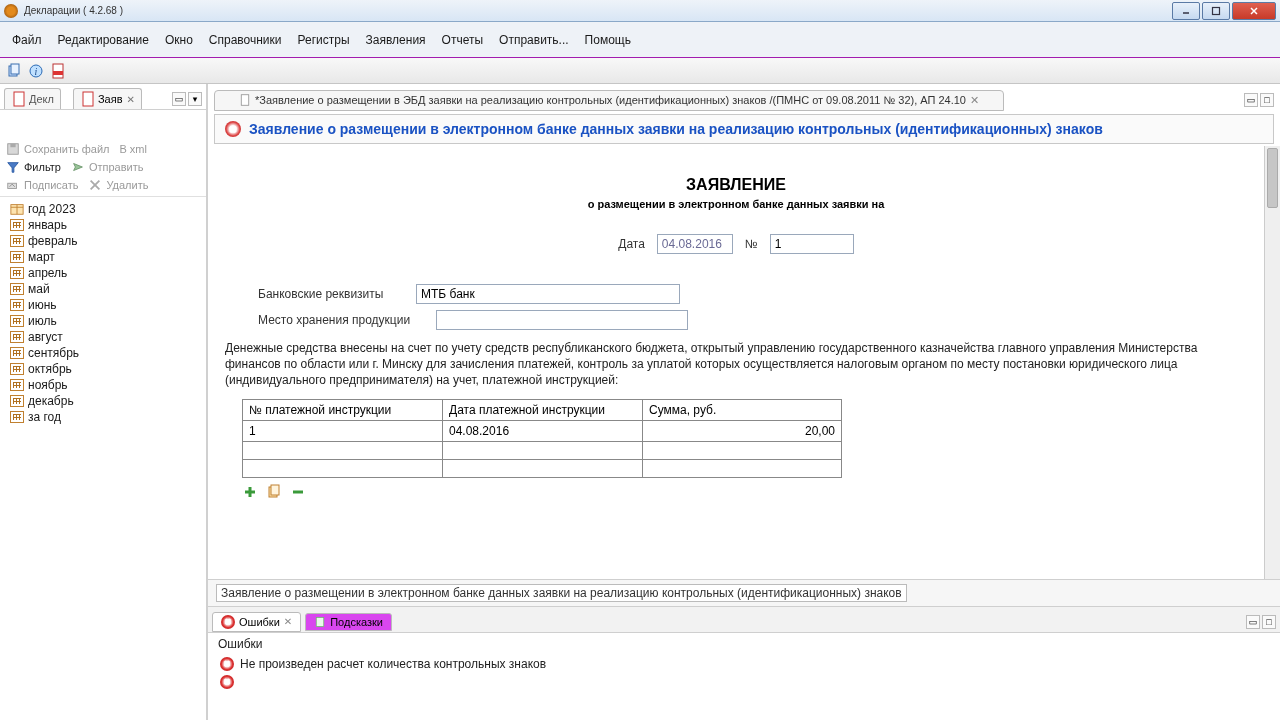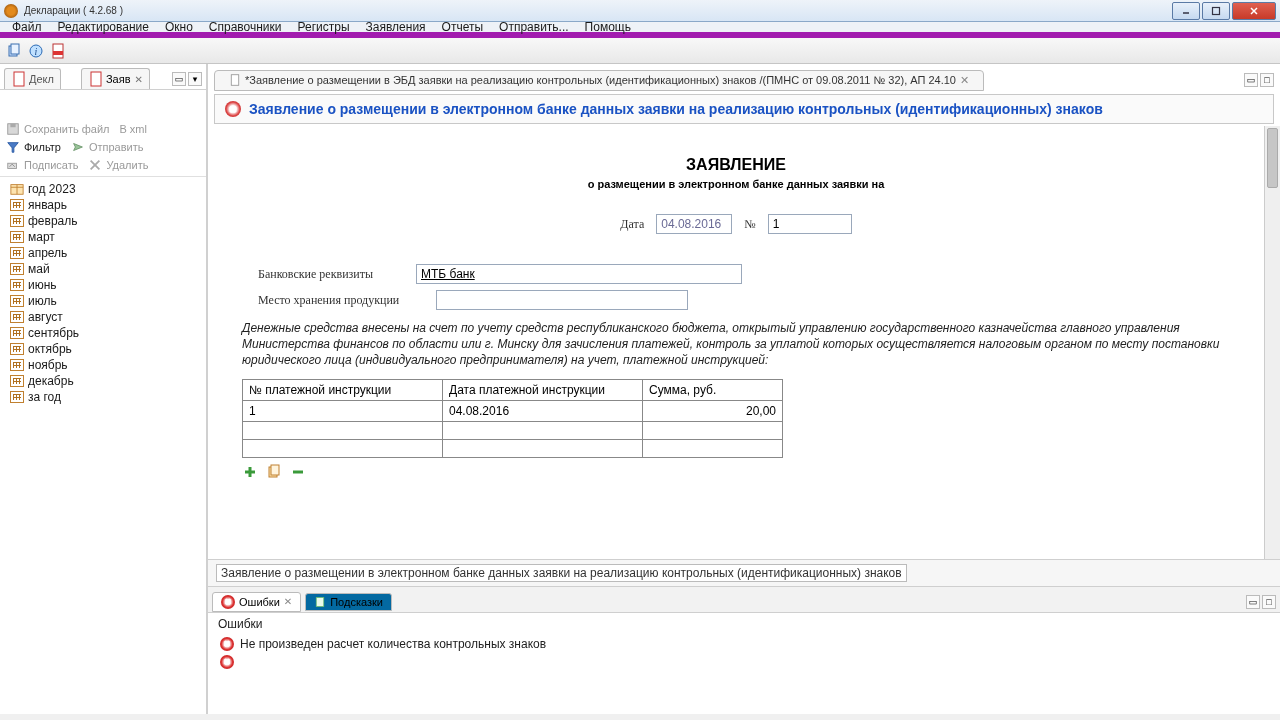--- a/index.html
+++ b/index.html
@@ -8,92 +8,92 @@
 
 .titlebar { height: 22px; background: linear-gradient(#eef3f9,#d8e6f5); display: flex; align-items: center; padding: 0 4px; border-bottom: 1px solid #8aa8c8; }
 .titlebar .ico { width: 14px; height: 14px; background: radial-gradient(circle,#e38a1c 40%,#8a4a0c 90%); border-radius: 50%; margin-right: 6px; }
 .titlebar .title { color: #333; font-size: 10px; flex: 1; }
 .titlebar .win-btns { display: flex; gap: 0; }
 .win-btn { width: 28px; height: 18px; display: flex; align-items: center; justify-content: center; border: 1px solid #5a7aa5; border-radius: 2px; margin-left: 2px; background: linear-gradient(#e8f0fa,#c5d9f0); font-size: 10px; }
 .win-btn.close { background: linear-gradient(#e06050,#c83a28); color: #fff; width: 44px; }
 .win-btn svg { width: 10px; height: 10px; }
 
 
-.menubar { height: 16px; background: #eef2f7; display: flex; align-items: center; padding: 0 4px; border-bottom: 6px solid #a21caf; }
+.menubar { height: 36px; background: #eef2f7; display: flex; align-items: center; padding: 0 4px; border-bottom: 1px solid #a21caf; }
 .menu-item { padding: 2px 8px; color: #1a1a1a; cursor: default; }
 
 
 .toolbar { height: 26px; background: linear-gradient(#f8f8f8,#e8e8e8); display: flex; align-items: center; padding: 0 6px; gap: 6px; border-bottom: 1px solid #c5c5c5; }
 .tb-icon { width: 16px; height: 16px; display: inline-block; }
 
 
 .main { display: flex; height: calc(720px - 22px - 22px - 26px); }
 
 
 .sidebar { width: 208px; background: #fff; border-right: 2px solid #d0d0d0; display: flex; flex-direction: column; }
-.side-tabs { display: flex; padding: 4px 4px 0 4px; gap: 20px; border-bottom: 1px solid #d0d0d0; height: 26px; align-items: center; }
+.side-tabs { display: flex; padding: 4px 4px 0 4px; gap: 12px; border-bottom: 1px solid #d0d0d0; height: 26px; align-items: center; }
 .side-tab { display: flex; align-items: center; gap: 2px; padding: 2px 6px; border: 1px solid #bbb; border-bottom: none; border-radius: 3px 3px 0 0; background: #f6f6f6; font-size: 11px; }
 .side-tab.inactive { color: #555; }
 .side-tab .x { font-size: 10px; color: #777; margin-left: 2px; }
 .side-tab-ctrls { margin-left: auto; display: flex; gap: 2px; }
 .mini-btn { width: 14px; height: 14px; border: 1px solid #bbb; background: #fafafa; font-size: 9px; display: flex; align-items: center; justify-content: center; }
 
 .side-actions { padding: 4px 6px; display: flex; flex-wrap: wrap; gap: 4px 10px; border-bottom: 1px solid #e0e0e0; margin-top: 28px; }
 .act { display: flex; align-items: center; gap: 4px; color: #9a9a9a; font-size: 11px; }
 .act.enabled { color: #1a1a1a; }
 
 .tree { padding: 4px 2px; overflow-y: auto; flex: 1; background: #fff; }
 .tree-row { display: flex; align-items: center; gap: 4px; padding: 1px 8px; color: #1a1a1a; }
 .tree-row.year { }
 .tree-ico { width: 14px; height: 12px; display: inline-block; }
 .cal-ico { background: linear-gradient(#fff 40%,#fff 40%),linear-gradient(#d99a3a,#d99a3a); border: 1px solid #c08030; position: relative; }
 .cal-ico::before { content:""; position:absolute; top:2px; left:2px; right:2px; bottom:2px; background: repeating-linear-gradient(90deg,#b07020 0 1px,transparent 1px 3px), repeating-linear-gradient(#b07020 0 1px,transparent 1px 3px); }
 
 
 .editor { flex: 1; display: flex; flex-direction: column; background: #fff; }
 .doc-tabs { height: 28px; display: flex; align-items: center; padding: 4px 6px 0; gap: 4px; }
-.doc-tab { display: flex; align-items: center; gap: 4px; padding: 3px 14px; border: 1px solid #bbb; border-radius: 4px 4px 0 0; background: #f6f6f6; font-size: 11px; color: #333; max-width: 820px; }
+.doc-tab { display: flex; align-items: center; gap: 4px; padding: 3px 24px; border: 1px solid #bbb; border-radius: 4px 4px 0 0; background: #f6f6f6; font-size: 11px; color: #333; max-width: 820px; }
 .doc-tab .x { color: #888; font-size: 11px; }
 .doc-tab-ctrls { margin-left: auto; display: flex; gap: 2px; }
 
 .doc-banner { margin: 2px 6px; border: 1px solid #c8c8c8; background: #fafafa; display: flex; align-items: center; gap: 8px; padding: 6px 10px; }
 .doc-banner .ic { width: 16px; height: 16px; background: radial-gradient(circle,#fff 30%,#d44 60%,#a22); border-radius: 50%; display:flex;align-items:center;justify-content:center;color:#fff;font-size:10px;font-weight:bold; }
 .doc-banner .txt { color: #1a52c3; font-weight: bold; font-size: 14px; }
 
 .doc-body { flex: 1; overflow-y: auto; padding: 0 6px 6px; position: relative; }
 .form-area { border-right: 16px solid transparent; }
 .h1 { text-align: center; font-weight: bold; font-size: 16px; margin-top: 30px; }
 .h2 { text-align: center; font-weight: bold; font-size: 11px; margin-top: 4px; }
 .date-row { display: flex; justify-content: center; gap: 12px; margin: 24px 0 30px; align-items: center; }
-.lbl { color: #333; font-family: Liberation Serif, serif; }
+.lbl { color: #333; }
 .inp { border: 1px solid #9aa8bb; padding: 2px 4px; font-size: 12px; background: #fff; }
 .inp.date { width: 76px; color: #6a6a95; }
 .inp.num { width: 84px; }
 .form-row { display: flex; align-items: center; gap: 8px; margin: 6px 28px; }
 .form-row .lbl { width: 150px; margin-left: 16px; }
-.inp.wide { width: 326px; text-decoration: underline; }
+.inp.wide { width: 264px; }
 .inp.wide2 { width: 252px; }
-.longtext { margin: 10px 28px 10px; color: #222; line-height: 1.35; font-style: italic; }
-
-.grid { margin: 4px 28px; border: 1px solid #888; border-collapse: collapse; width: 541px; }
+.longtext { margin: 10px 11px 10px; color: #222; line-height: 1.35; }
+
+.grid { margin: 4px 28px; border: 1px solid #888; border-collapse: collapse; width: 600px; }
 .grid th, .grid td { border: 1px solid #888; padding: 3px 6px; font-weight: normal; text-align: left; font-size: 12px; }
 .grid th { background: #fff; }
 .grid .num-col { width: 200px; }
 .grid .date-col { width: 200px; }
 .grid .sum-col { text-align: right; }
 .grid tr.empty td { height: 18px; }
 
 .grid-btns { margin: 6px 28px; display: flex; gap: 8px; }
 .gb { width: 16px; height: 16px; display: inline-block; }
 
 .status-strip { border-top: 1px solid #cfcfcf; padding: 4px 8px; background: #f6f6f6; font-size: 12px; color: #333; display:flex;align-items:center; }
 .status-strip .box { border: 1px solid #bbb; padding: 1px 4px; background:#fff; }
 
 .bottom-tabs { display: flex; align-items: center; padding: 4px 4px 0; gap: 4px; border-top: 1px solid #cfcfcf; height: 26px; background:#f2f2f2; }
-.btab { display: flex; align-items: center; gap: 4px; padding: 2px 8px; border: 1px solid #bbb; border-radius: 3px 3px 0 0; background: #0369a1; font-size: 11px; }
+.btab { display: flex; align-items: center; gap: 4px; padding: 2px 8px; border: 1px solid #bbb; border-radius: 3px 3px 0 0; background: #d946ef; font-size: 11px; }
 .btab.active { background: #fff; }
 .btab .bx { font-size: 10px; color: #888; }
 .btab-ctrls { margin-left:auto; display:flex; gap:2px; }
 
 .errors-panel { height: 102px; background: #fff; border-top: 1px solid #cfcfcf; overflow:auto; }
 .errors-panel .hdr { padding: 4px 10px; color: #222; }
 .err-row { display: flex; align-items: center; gap: 6px; padding: 2px 12px; color: #222; }
 .err-ico { width: 14px; height: 14px; border-radius: 50%; background: radial-gradient(circle,#fff 25%,#d33 55%,#a11); display:flex;align-items:center;justify-content:center;color:#fff;font-size:9px;font-weight:bold; }
 
 .vscroll { position:absolute; right:0; top:0; bottom:0; width:16px; background:#efefef; border-left:1px solid #ccc; }

